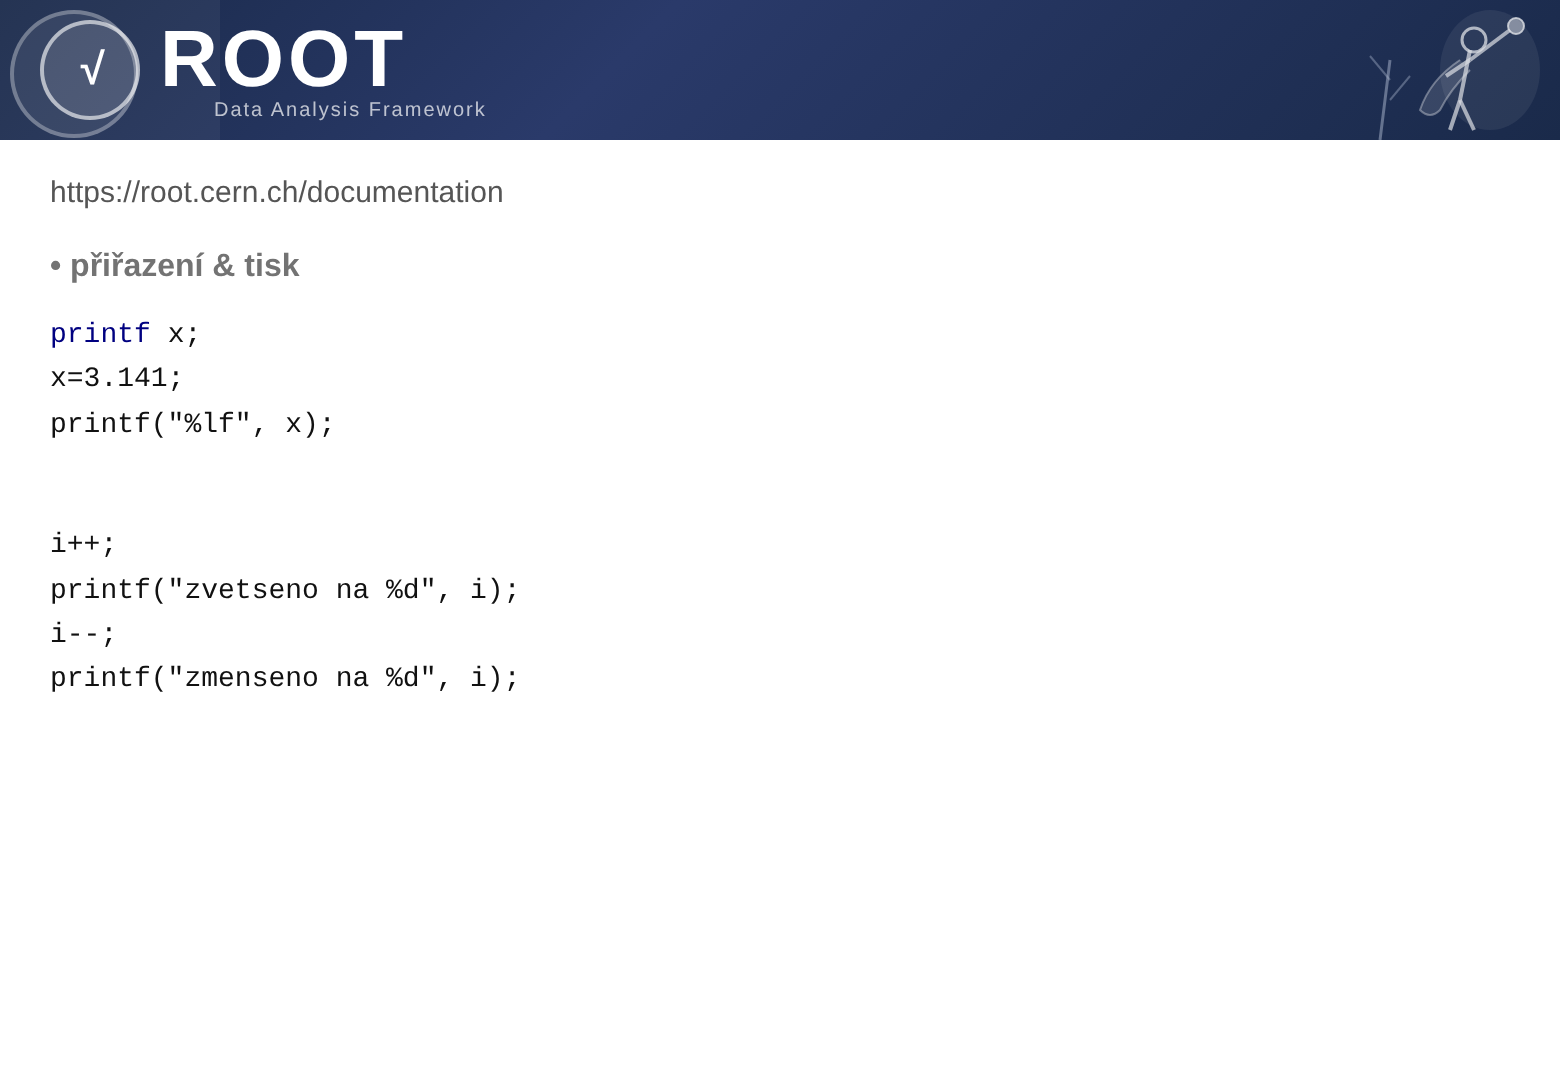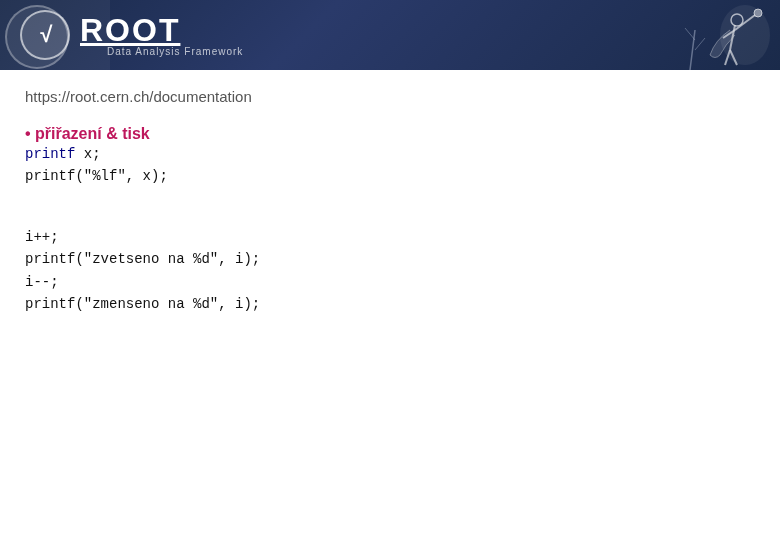--- a/index.html
+++ b/index.html
@@ -73,25 +73,24 @@
       margin-right: 10px;
     }
 
     .logo-text-area {
       display: flex;
       flex-direction: column;
     }
 
     .logo-root {
       color: white;
-      font-size: 32px;
+      font-size: 40px;
       font-weight: bold;
       letter-spacing: 2px;
       line-height: 1;
-      text-decoration: underline;
     }
 
     .logo-subtitle {
       color: rgba(255,255,255,0.7);
       font-size: 10px;
       letter-spacing: 1px;
       margin-left: 27px;
     }
 
     .header-right-decoration {
@@ -121,21 +120,22 @@
     .url-text {
       color: #555555;
       font-size: 15px;
       margin-bottom: 20px;
       font-family: Arial, sans-serif;
     }
 
     .section-heading {
       font-size: 16px;
       font-weight: bold;
-      color: #be185d;
+      color: #737373;
+      margin-bottom: 14px;
     }
 
     .code-block {
       font-family: 'Courier New', Courier, monospace;
       font-size: 14px;
       color: #111111;
       line-height: 1.6;
       margin-bottom: 20px;
     }
 
@@ -189,20 +189,21 @@
 </div>
 
 <div class="content">
 
   <div class="url-text">https://root.cern.ch/documentation</div>
 
   <div class="section-heading">• přiřazení &amp; tisk</div>
 
   <div class="code-block">
     <div><span class="kw">printf</span> x;</div>
+    <div>x=3.141;</div>
     <div>printf("%lf", x);</div>
   </div>
 
   <div class="code-separator"></div>
 
   <div class="code-block">
     <div>i++;</div>
     <div>printf("zvetseno na %d", i);</div>
     <div>i--;</div>
     <div>printf("zmenseno na %d", i);</div>

